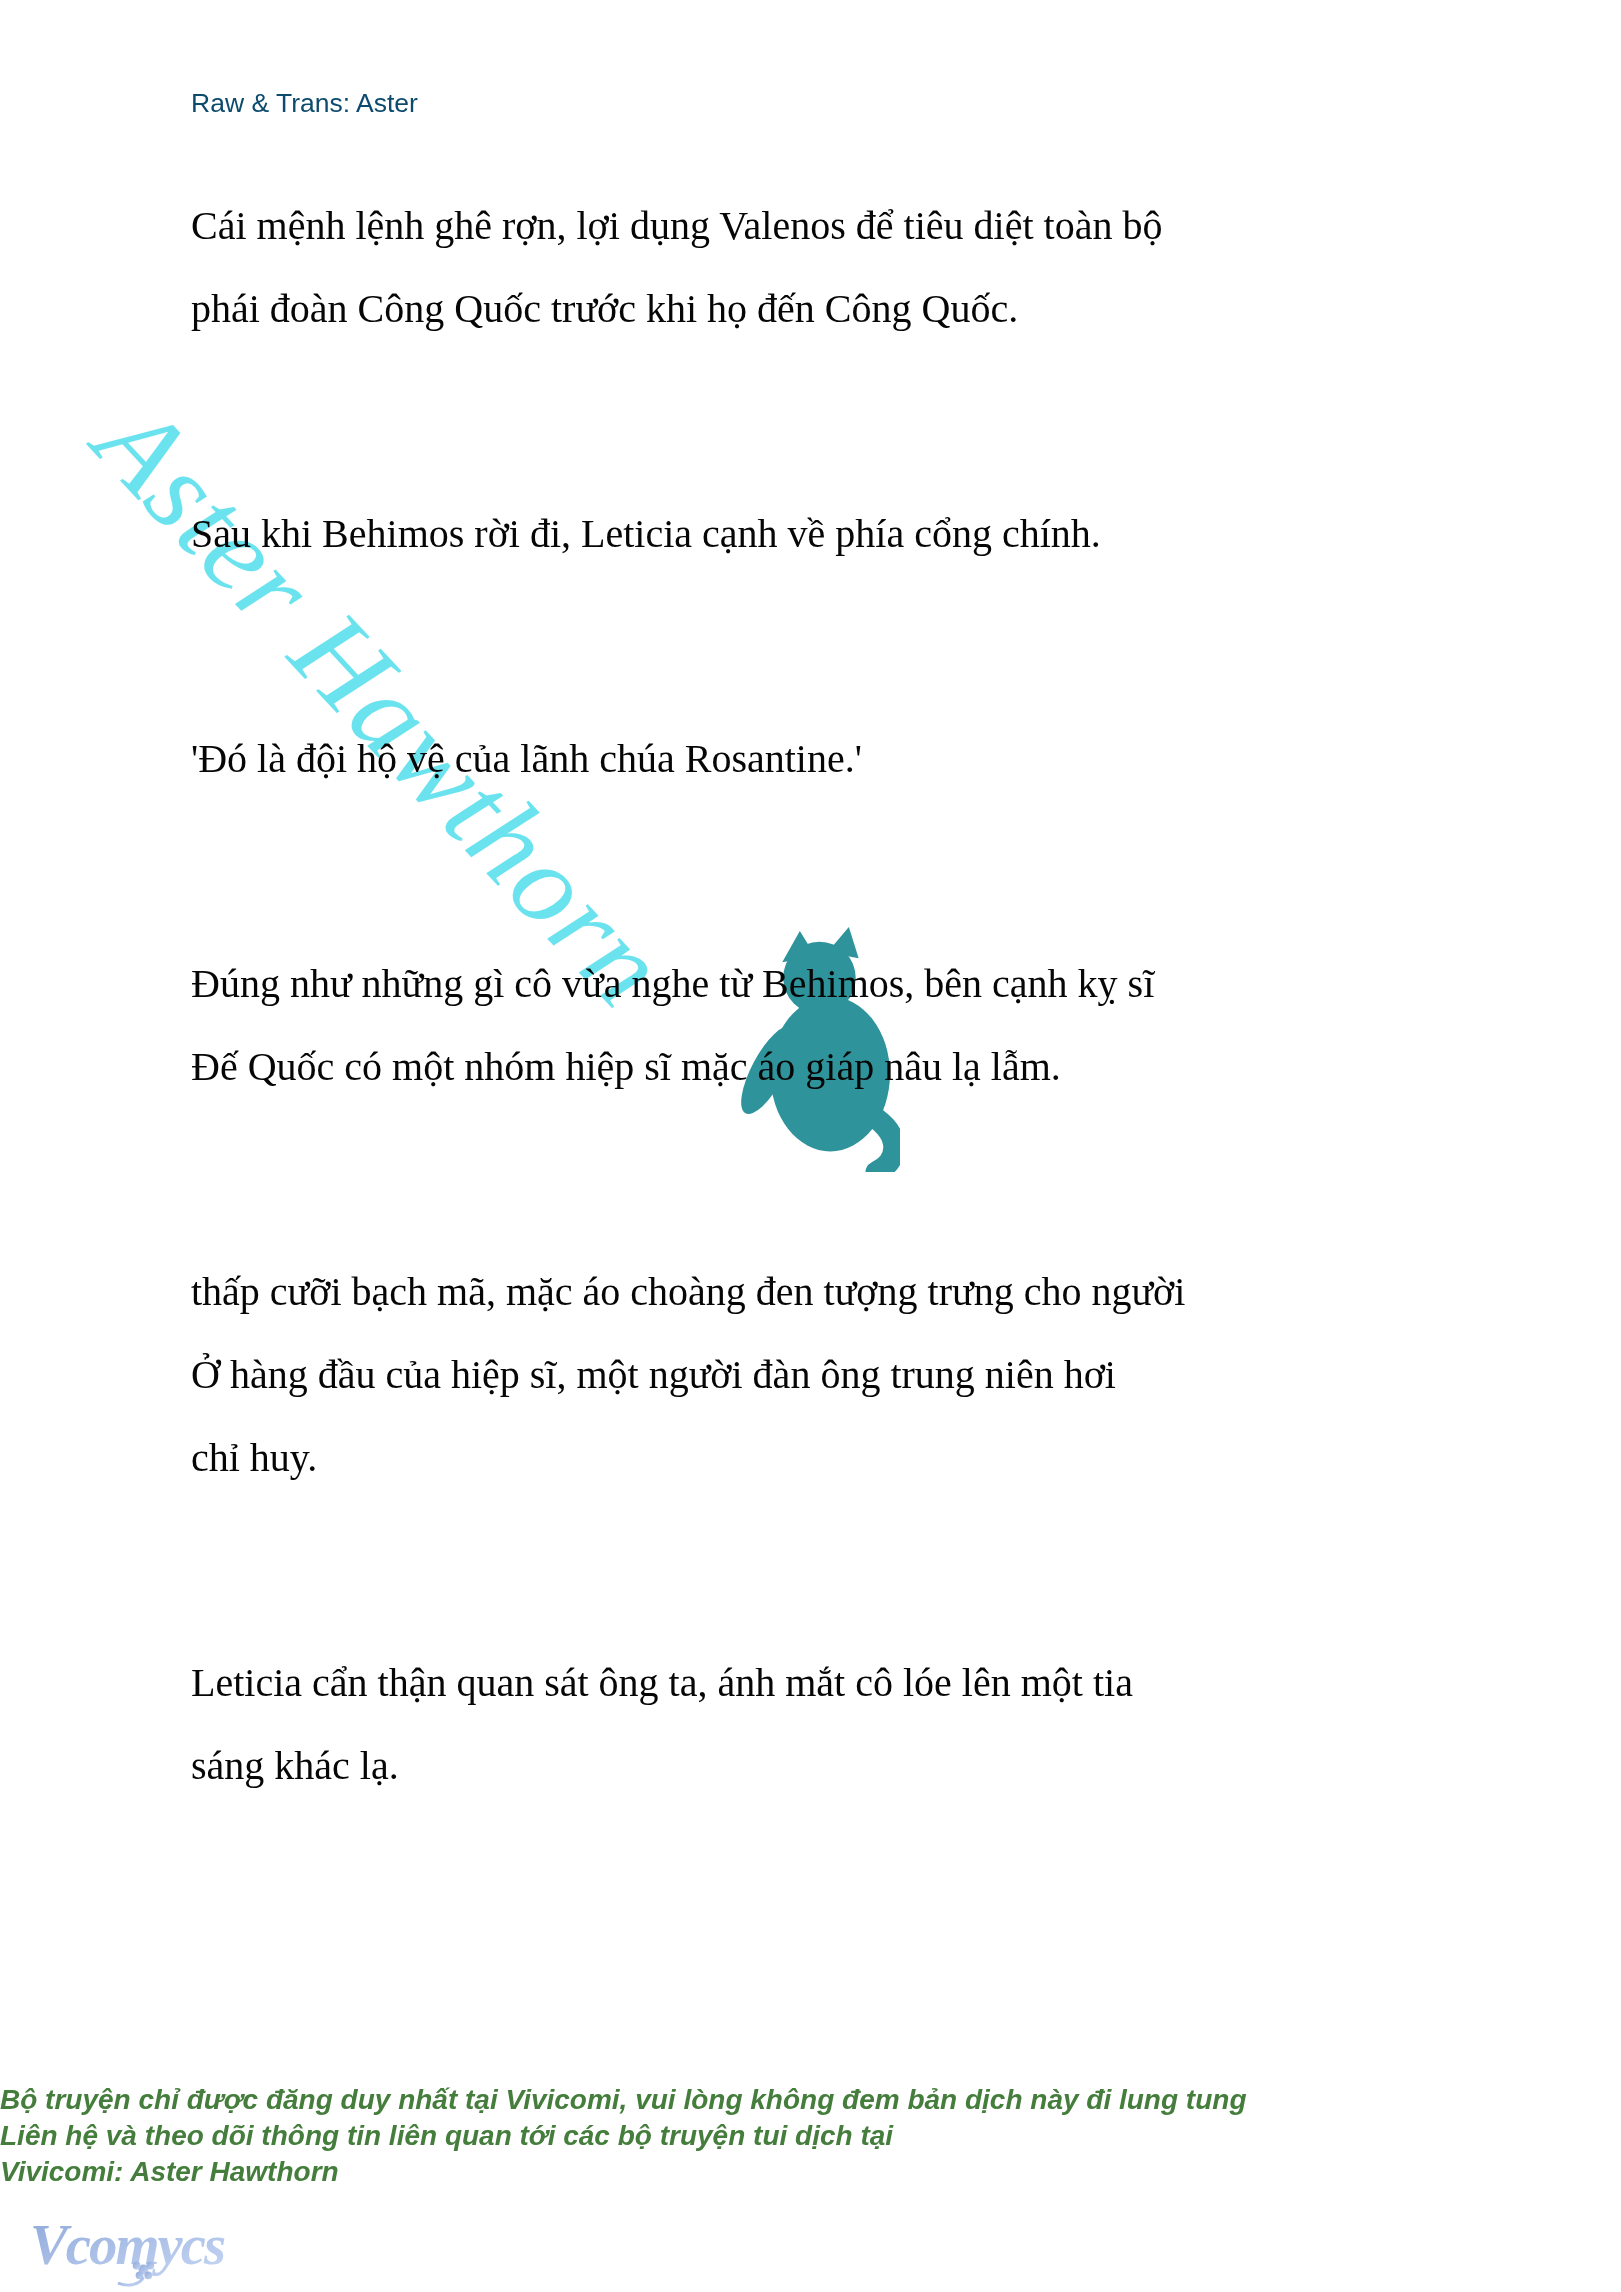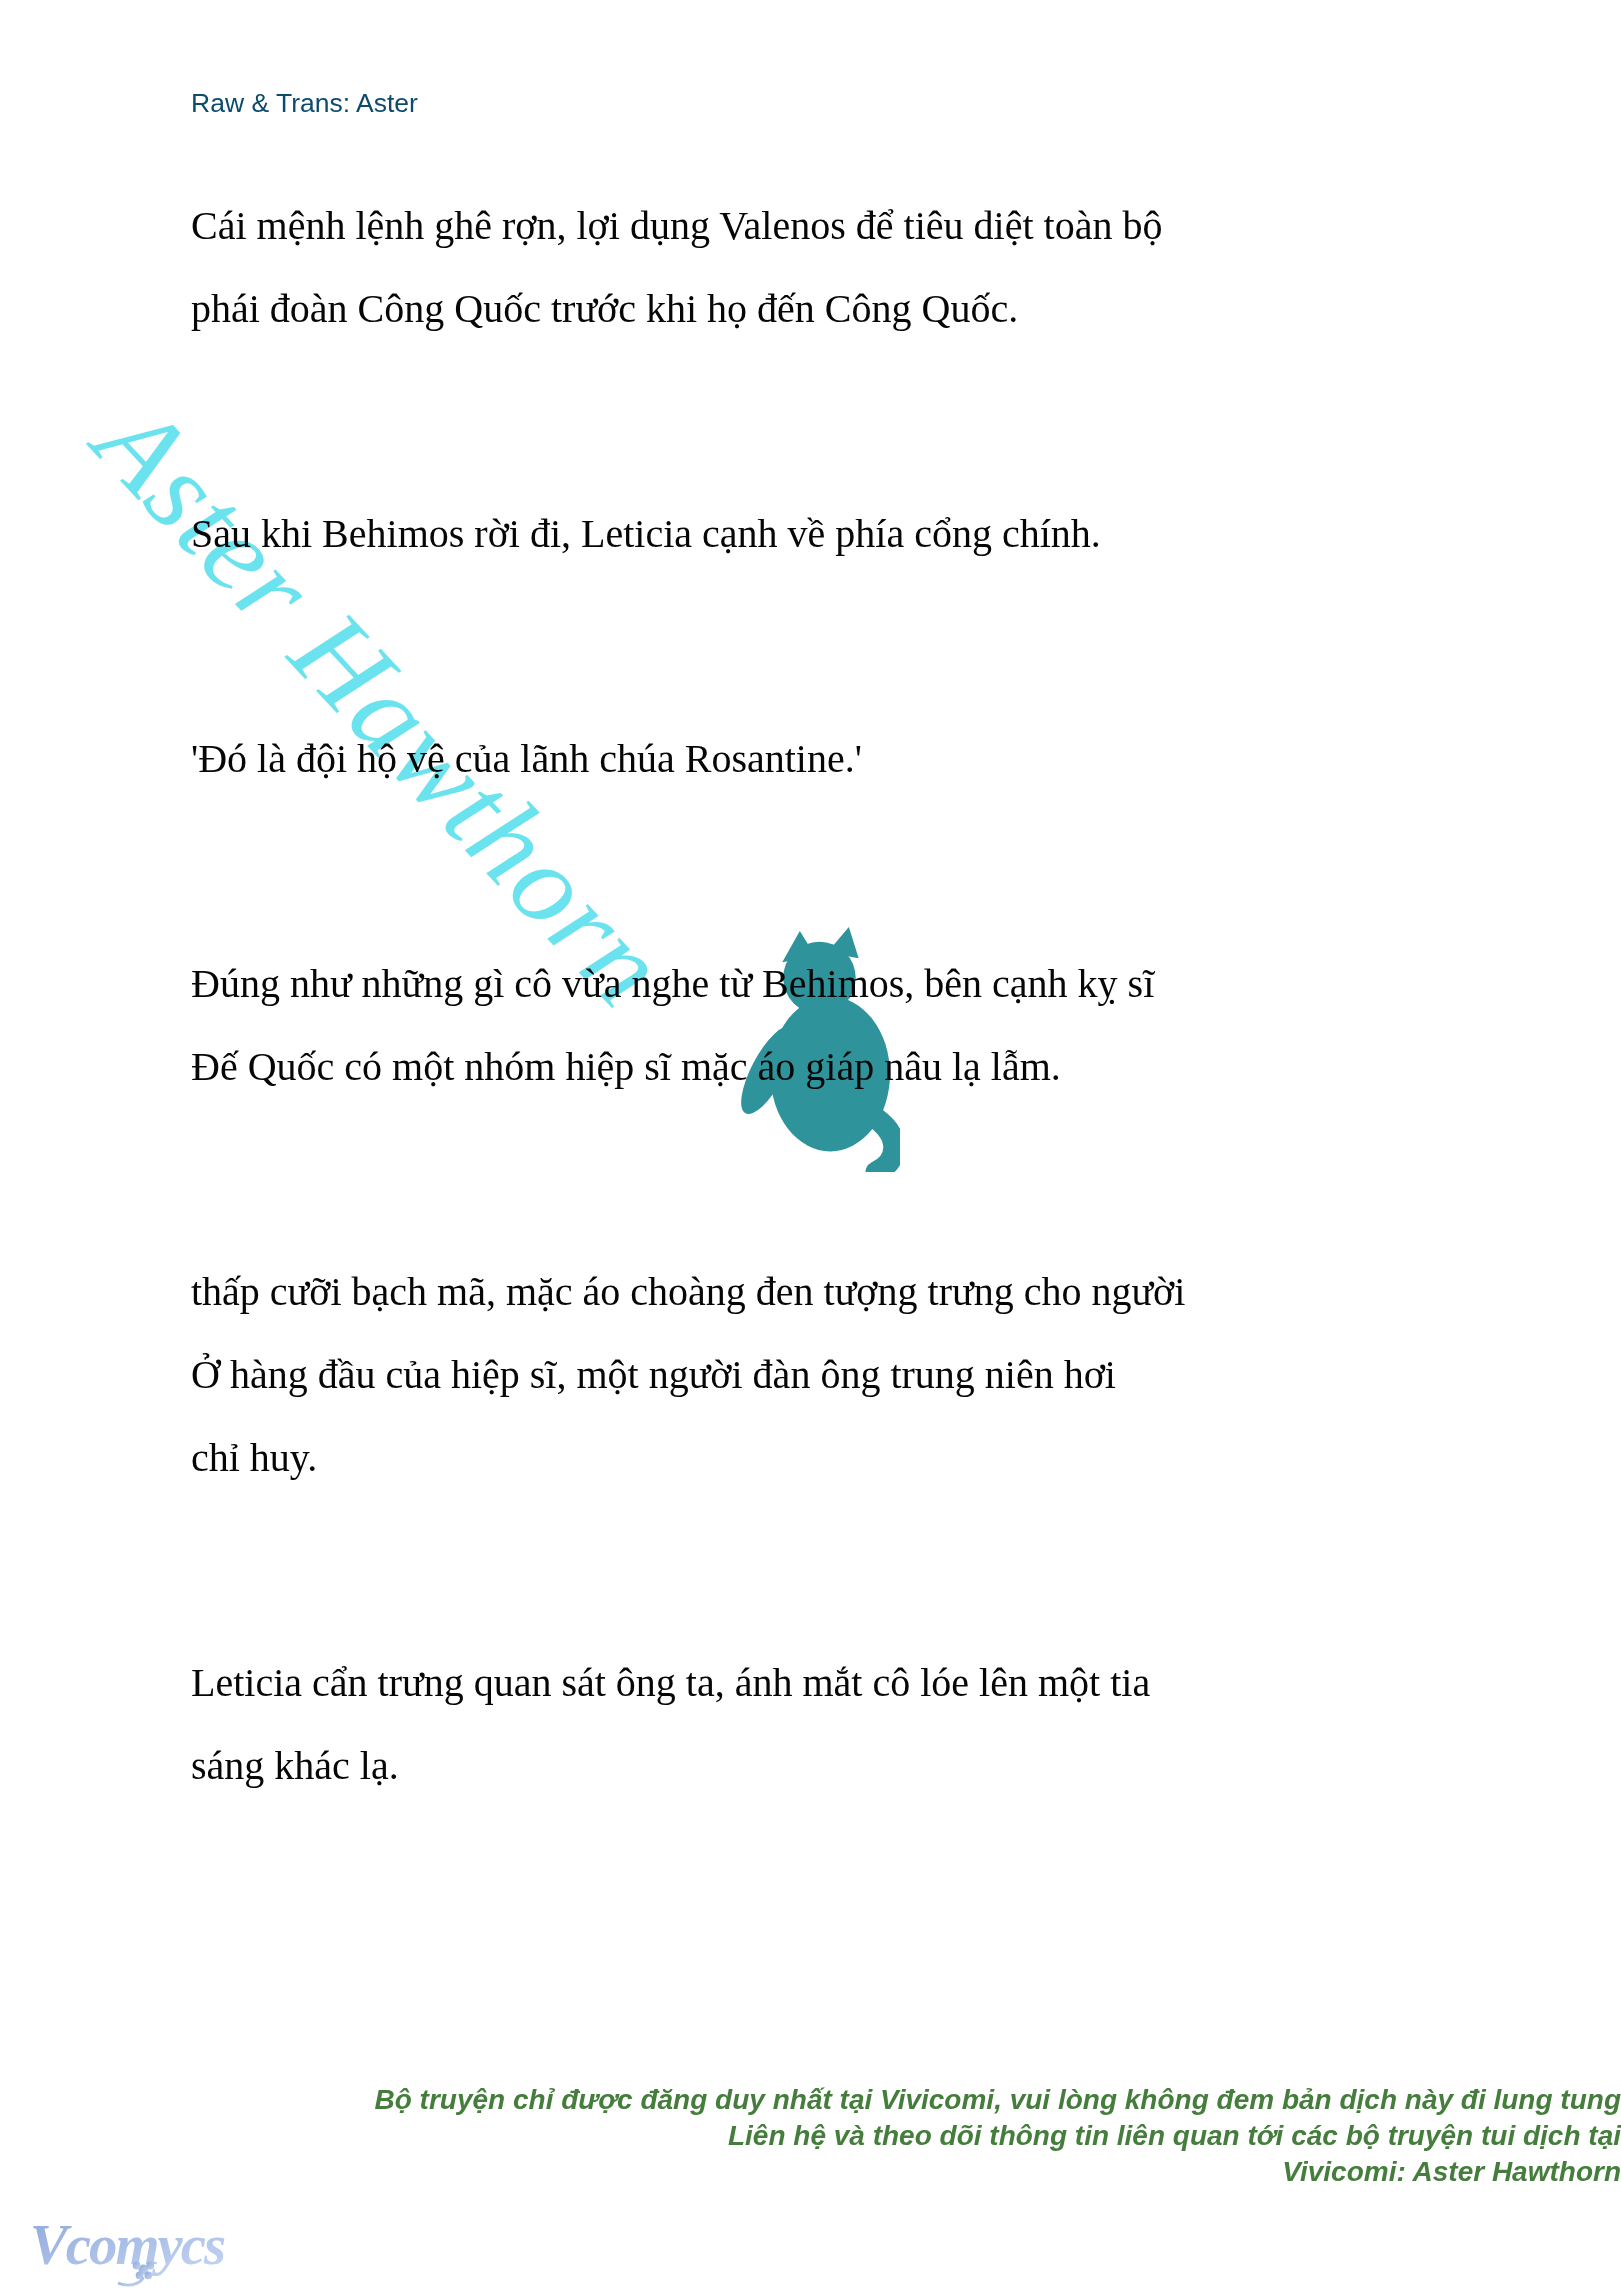--- a/index.html
+++ b/index.html
@@ -45,21 +45,21 @@
   .body-text p{margin:0 0 142px 0;padding:0;}
   .body-text .line{
     display:block;
     font-size:40px;
     line-height:83px;
     color:#060606;
     white-space:nowrap;
   }
   .page-footer{
     position:absolute;left:0;right:0;top:2082px;
-    text-align:right;
+    text-align:left;
     font-family:"Liberation Sans", sans-serif;
     font-style:italic;
     font-weight:bold;
     font-size:28px;
     line-height:36px;
     color:var(--footer-color);
     z-index:3;
   }
   .site-logo{
     position:absolute;left:24px;top:2199px;
@@ -100,21 +100,21 @@
     <p>
       <span class="line">Đúng như những gì cô vừa nghe từ Behimos, bên cạnh kỵ sĩ</span>
       <span class="line">Đế Quốc có một nhóm hiệp sĩ mặc áo giáp nâu lạ lẫm.</span>
     </p>
     <p>
       <span class="line">thấp cưỡi bạch mã, mặc áo choàng đen tượng trưng cho người</span>
       <span class="line">Ở hàng đầu của hiệp sĩ, một người đàn ông trung niên hơi</span>
       <span class="line">chỉ huy.</span>
     </p>
     <p>
-      <span class="line">Leticia cẩn trưng quan sát ông ta, ánh mắt cô lóe lên một tia</span>
+      <span class="line">Leticia cẩn thận quan sát ông ta, ánh mắt cô lóe lên một tia</span>
       <span class="line">sáng khác lạ.</span>
     </p>
   </div>
 
 <div class="page-footer">
     <div>Bộ truyện chỉ được đăng duy nhất tại Vivicomi, vui lòng không đem bản dịch này đi lung tung</div>
     <div>Liên hệ và theo dõi thông tin liên quan tới các bộ truyện tui dịch tại</div>
     <div>Vivicomi: Aster Hawthorn</div>
   </div>
 

